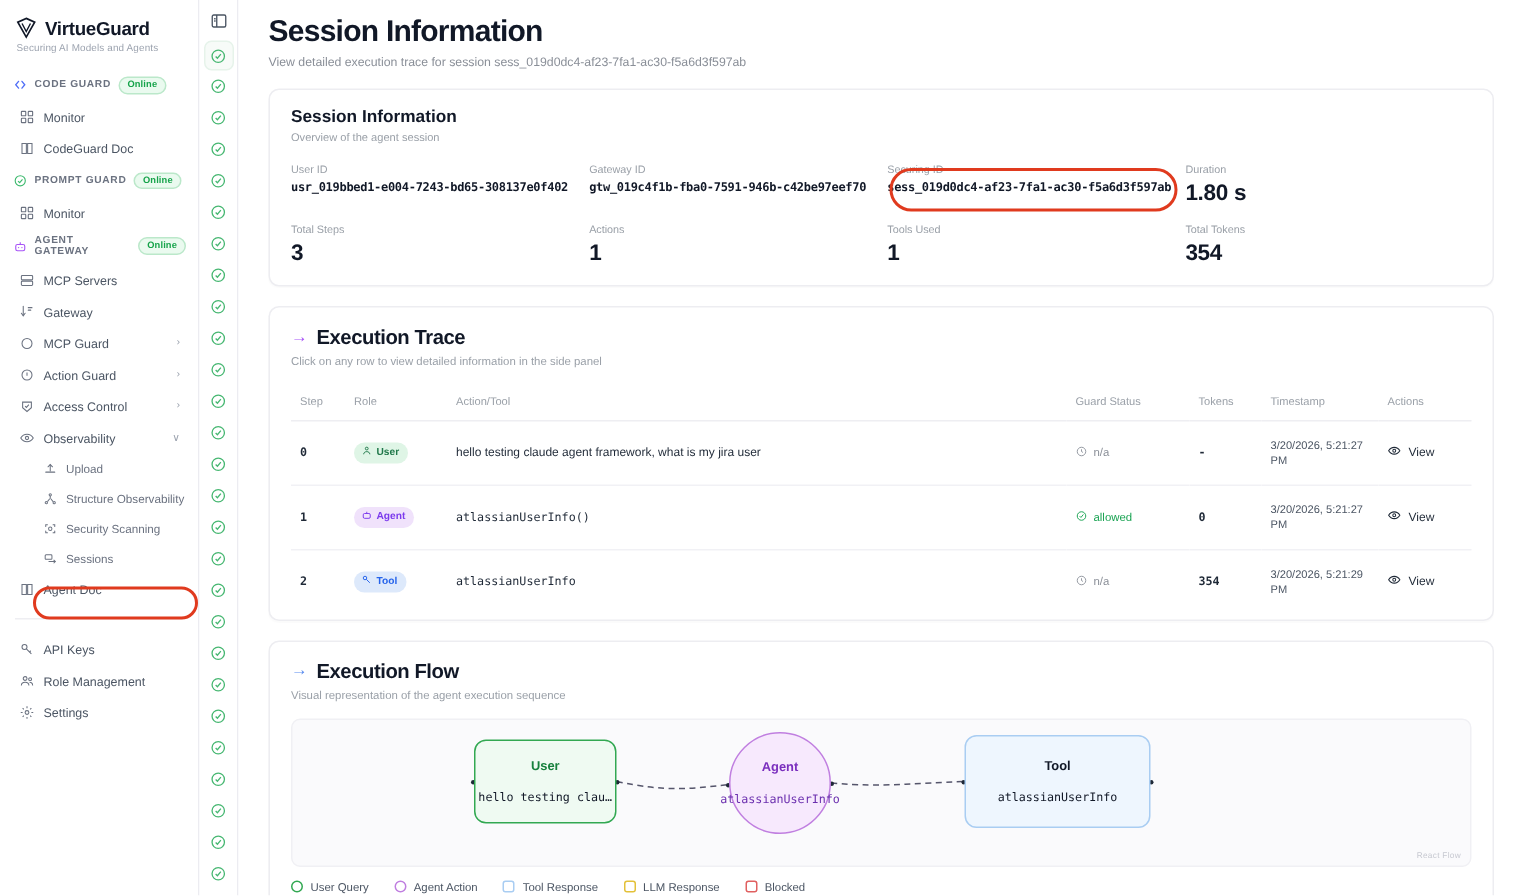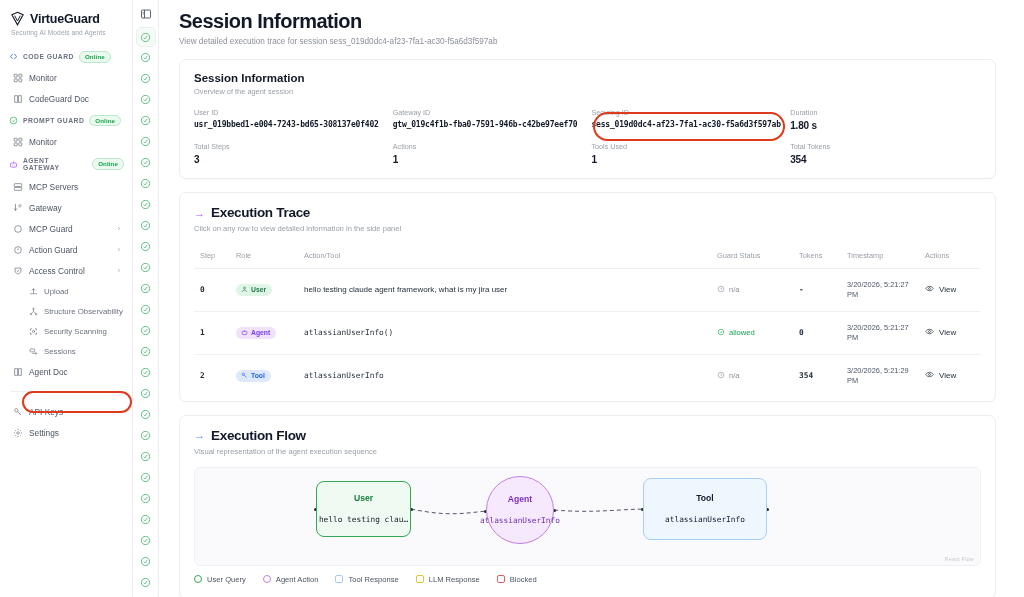--- a/index.html
+++ b/index.html
@@ -100,21 +100,21 @@
   .card-title { font-size: 11.5px; font-weight: 700; color: #111827; }
   .card-sub { font-size: 7.4px; color: #9aa0a8; margin-top: 3px; }
 
   .kv-grid {
     display: grid; grid-template-columns: repeat(4, 1fr);
     row-gap: 11px; column-gap: 8px; margin-top: 12px;
   }
   .kv-label { font-size: 7.2px; color: #9aa0a8; }
   .kv-value { font-size: 8px; color: #111827; font-weight: 700; margin-top: 3px;
               font-family: "DejaVu Sans Mono", monospace; letter-spacing: -0.2px; }
-  .kv-value.plain { font-family: "Liberation Sans", sans-serif; font-size: 10px; }
+  .kv-value.plain { font-family: "Liberation Sans", sans-serif; font-size: 15px; }
 
   .sec-head { display: flex; align-items: center; gap: 6px; }
   .sec-arrow { font-size: 11px; font-weight: 700; }
   .sec-title { font-size: 13.5px; font-weight: 700; color: #111827; letter-spacing: -0.3px; }
   .sec-sub { font-size: 7.6px; color: #9aa0a8; margin-top: 4px; }
 
   
   table.trace { width: 100%; border-collapse: collapse; margin-top: 11px; table-layout: fixed; }
   table.trace thead th {
     text-align: left; font-size: 7.4px; font-weight: 400; color: #9aa0a8;
@@ -313,20 +313,30 @@
       <div class="nav-item">
         <span class="nicon">
           <svg viewBox="0 0 24 24" width="10" height="10" fill="none" stroke="currentColor" stroke-width="1.7">
               <path d="M5 5h14v9l-7 6-7-6z"></path>
               <path d="M9 11.5l2 2 4-4.5"></path>
             </svg>
         </span>
         <span>Access Control</span>
         <span class="chev">›</span>
       </div>
+      <div class="nav-item">
+        <span class="nicon">
+          <svg viewBox="0 0 24 24" width="10" height="10" fill="none" stroke="currentColor" stroke-width="1.7">
+              <path d="M2 12s3.6-6 10-6 10 6 10 6-3.6 6-10 6-10-6-10-6z"></path>
+              <circle cx="12" cy="12" r="2.6"></circle>
+            </svg>
+        </span>
+        <span>Observability</span>
+        <span class="chev">∨</span>
+      </div>
 
       <div class="nav-item nav-sub">
         <span class="nicon">
           <svg viewBox="0 0 24 24" width="9" height="9" fill="none" stroke="currentColor" stroke-width="1.8" stroke-linecap="round">
               <path d="M12 16V5"></path>
               <path d="M8 8.5L12 4.5l4 4"></path>
               <path d="M4 18h16"></path>
             </svg>
         </span>
         <span>Upload</span>
@@ -376,20 +386,31 @@
 
       <div class="nav-item">
         <span class="nicon">
           <svg viewBox="0 0 24 24" width="10" height="10" fill="none" stroke="currentColor" stroke-width="1.7">
               <circle cx="8" cy="8" r="4"></circle>
               <path d="M11 11l8 8"></path>
               <path d="M16 16l2-2"></path>
             </svg>
         </span>
         <span>API Keys</span>
+      </div>
+      <div class="nav-item">
+        <span class="nicon">
+          <svg viewBox="0 0 24 24" width="10" height="10" fill="none" stroke="currentColor" stroke-width="1.7">
+              <circle cx="9" cy="8" r="3"></circle>
+              <path d="M3 19c0-3.3 2.7-5 6-5s6 1.7 6 5"></path>
+              <circle cx="17" cy="9" r="2.3"></circle>
+              <path d="M16 14c3 0 5 1.7 5 5"></path>
+            </svg>
+        </span>
+        <span>Role Management</span>
       </div>
       <div class="nav-item">
         <span class="nicon">
           <svg viewBox="0 0 24 24" width="10" height="10" fill="none" stroke="currentColor" stroke-width="1.7">
               <circle cx="12" cy="12" r="3"></circle>
               <path d="M12 2v3M12 19v3M2 12h3M19 12h3M5 5l2 2M17 17l2 2M19 5l-2 2M7 17l-2 2"></path>
             </svg>
         </span>
         <span>Settings</span>
       </div>

